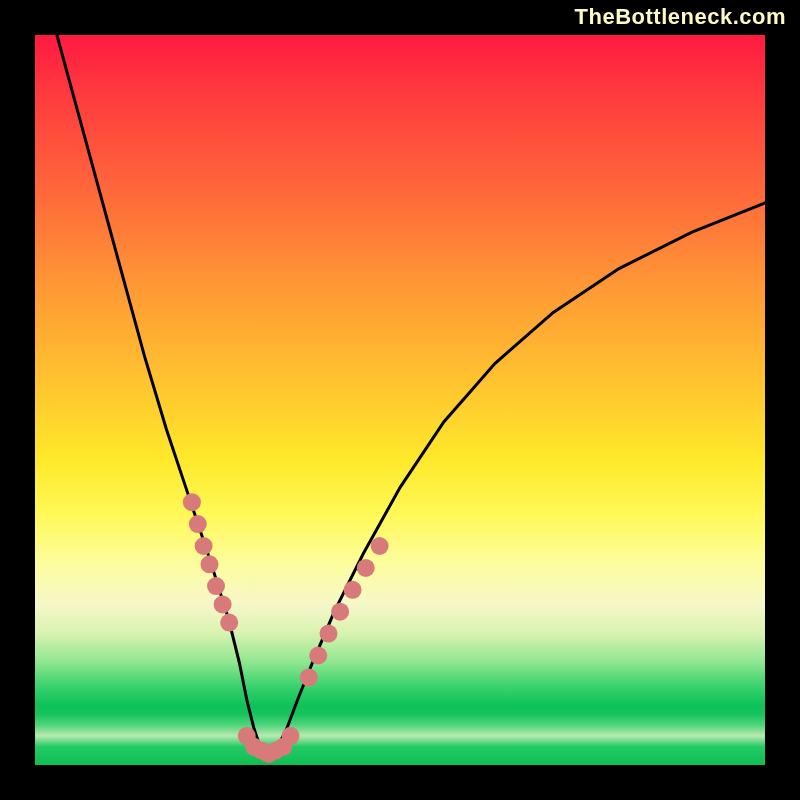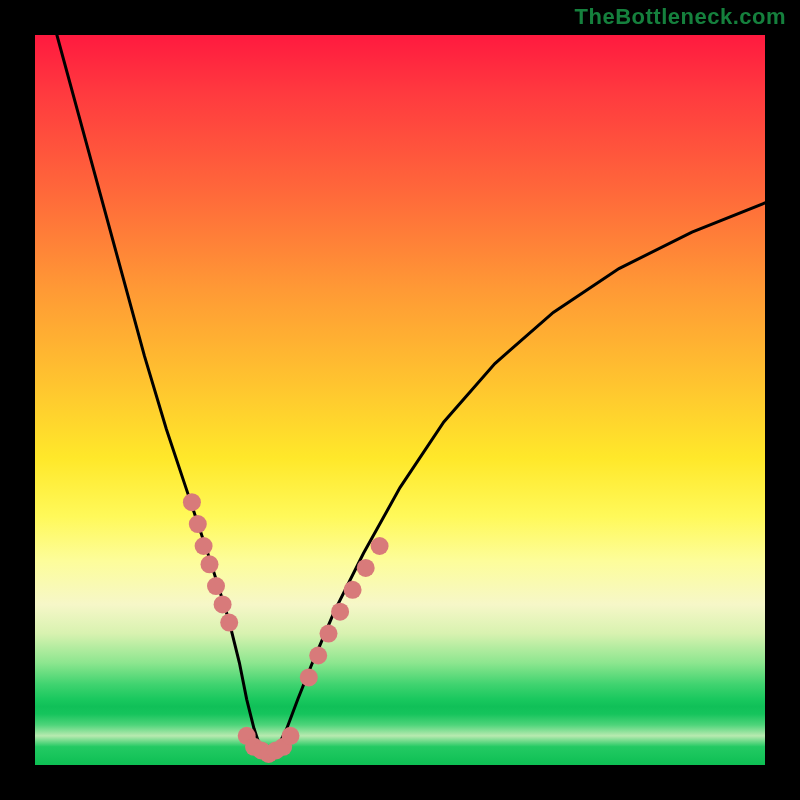--- a/index.html
+++ b/index.html
@@ -14,21 +14,21 @@
   .frame {
     position: relative;
     width: 800px;
     height: 800px;
     background: #000;
   }
   .watermark {
     position: absolute;
     top: 4px;
     right: 14px;
-    color: #15803d;
+    color: #fef9c3;
     font-size: 22px;
     font-weight: bold;
     letter-spacing: 0.5px;
     z-index: 3;
   }
   .plot-area {
     position: absolute;
     left: 35px;
     top: 35px;
     width: 730px;

